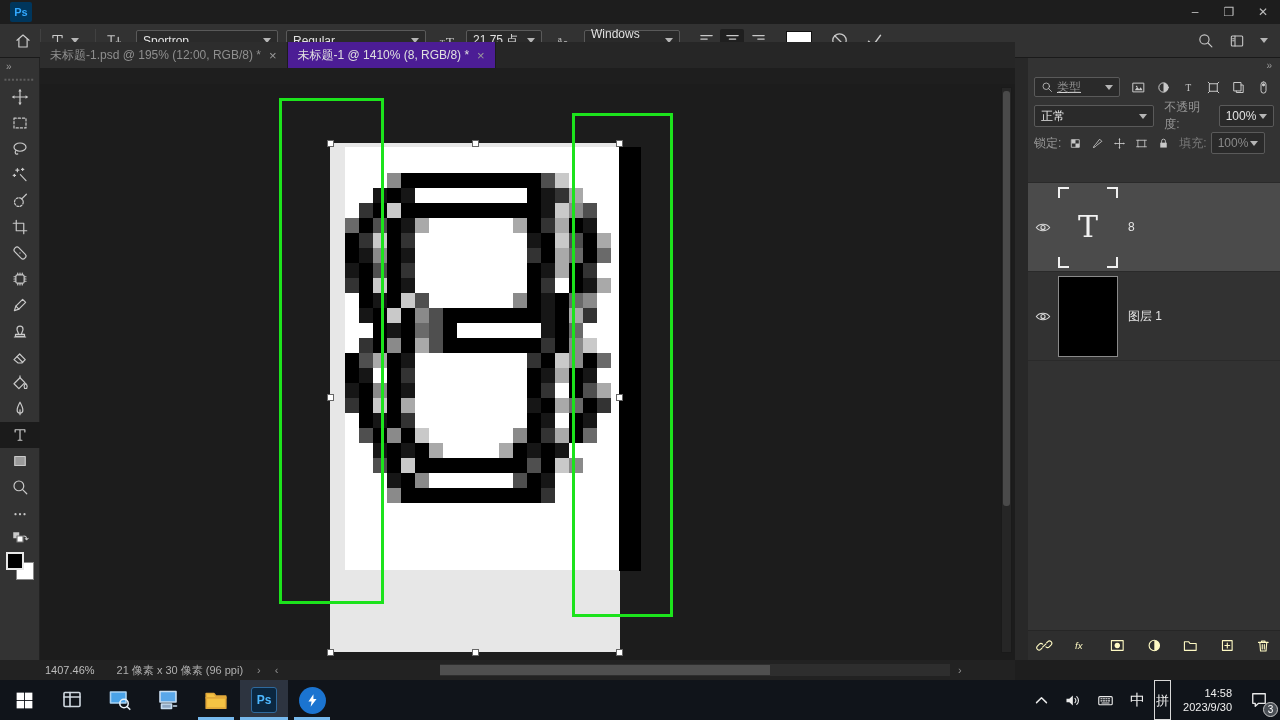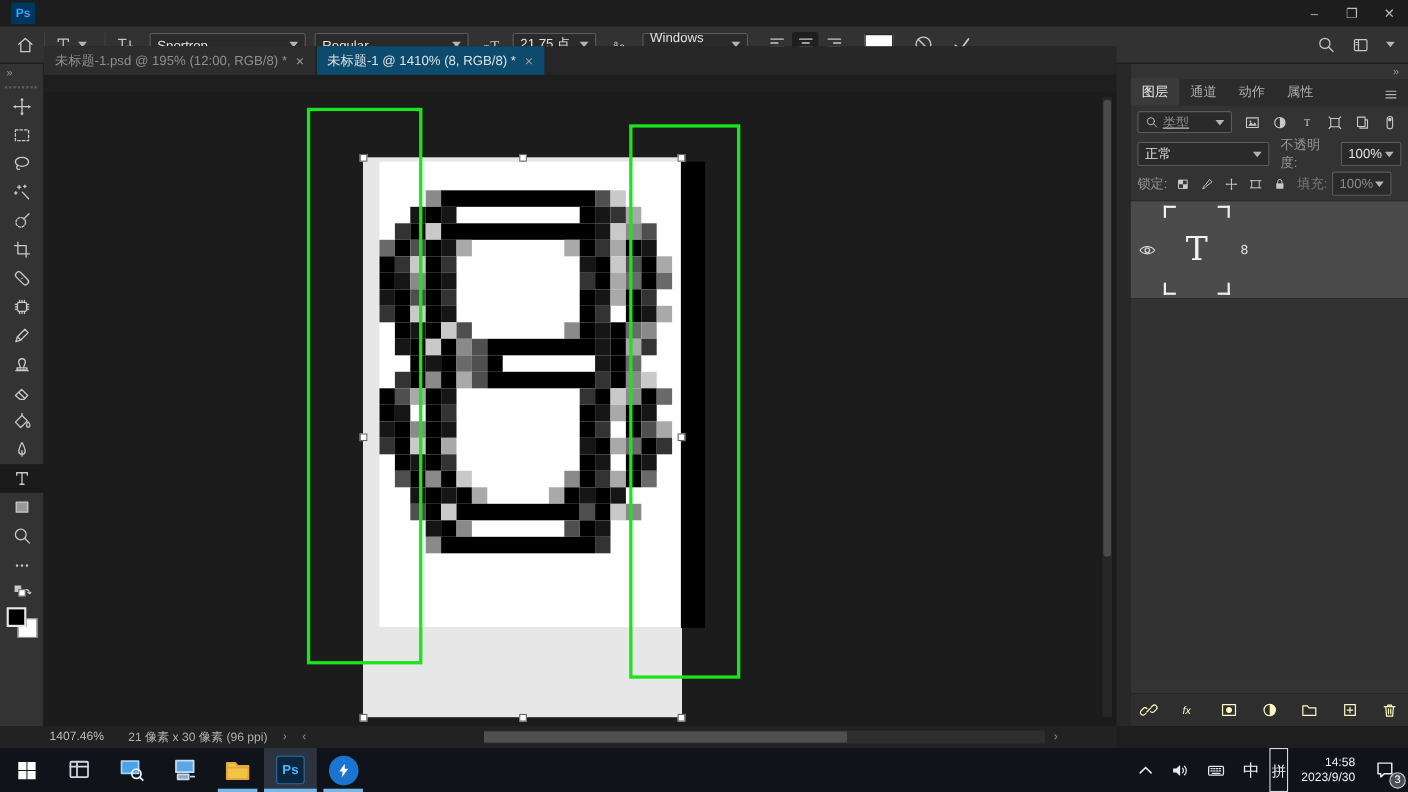--- a/index.html
+++ b/index.html
@@ -40,21 +40,21 @@
   .tool .icon { width:18px; height:18px; }
   .tool.active { background:#1b1b1b; color:#fff; }
   #fgbg { position:absolute; left:6px; top:494px; width:30px; height:30px; }
   #fg-swatch { position:absolute; left:0; top:0; width:18px; height:18px; background:#000; border:2px solid #e8e8e8; z-index:2; }
   #bg-swatch { position:absolute; left:10px; top:10px; width:18px; height:18px; background:#fff; border:1px solid #888; }
 
   
   #tabbar { left:40px; top:42px; width:975px; height:26px; background:#262626; display:flex; align-items:flex-end; }
   .doc-tab { height:26px; display:flex; align-items:center; padding:0 10px; font-size:12px; gap:8px; border-right:1px solid #1c1c1c; }
   .doc-tab.inactive { background:#2d2d2d; color:#8f8f8f; }
-  .doc-tab.active { background:#0c4a6e; color:#e0e0e0; }
+  .doc-tab.active { background:#4c1d95; color:#e0e0e0; }
   .tab-close { font-size:13px; color:#9a9a9a; }
 
   
   #canvasarea { left:40px; top:84px; width:975px; height:576px; background:#1c1c1c; overflow:hidden; }
   #text-bbox { left:290px; top:59px; width:290px; height:509px; background:#e7e7e7; }
   #doc-white { left:305px; top:63px; width:274px; height:423px; background:#ffffff; }
   #black-strip { left:579px; top:63px; width:22px; height:424px; background:#000; }
   #glyph { left:305px; top:89px; width:266px; height:330px; }
   .px { position:absolute; }
   .handle { position:absolute; width:7px; height:7px; background:#fff; border:1px solid #666; }
@@ -663,32 +663,20 @@
     <span style="margin-left:14px;color:#8f8f8f;">‹</span>
     <div id="hscroll">
       <div id="hscroll-thumb"></div>
     </div>
     <span style="position:absolute;left:958px;color:#8f8f8f;">›</span>
   </div>
 
   <div id="panel-gutter" class="abs"></div>
   <div id="rightpanel" class="abs">
     <div id="panel-topbar">»</div>
-    <div id="panel-tabs">
-
-    <span class="panel-tab active">图层</span>
-        <span class="panel-tab">通道</span>
-        <span class="panel-tab">动作</span>
-        <span class="panel-tab">属性</span>
-        <span id="panel-menu" class="icon" style="order:99;height:12px;">
-          <svg viewBox="0 0 24 24" fill="none" stroke="currentColor" stroke-width="2" stroke-linecap="round" stroke-linejoin="round">
-            <path d="M3 6h18 M3 12h18 M3 18h18"></path>
-          </svg>
-        </span>
-      </div>
     <div class="prow" id="filter-row">
       <div class="sel" id="search-type">
         <span class="icon" style="width:12px;height:12px;margin-right:4px;">
             <svg viewBox="0 0 24 24" fill="none" stroke="currentColor" stroke-width="1.6" stroke-linecap="round" stroke-linejoin="round">
               <circle cx="10.5" cy="10.5" r="6.5"></circle>
               <path d="M15.5 15.5 L21 21"></path>
             </svg>
           </span>
         <span style="color:#8e8e8e;">类型</span>
           <span class="chev"></span>
@@ -820,20 +808,32 @@
           </div>
           <div class="layer-thumb thumb-text">
             <span class="corner tl"></span>
             <span class="corner tr"></span>
             <span class="corner bl"></span>
             <span class="corner br"></span>
             <span class="bigT">T</span>
           </div>
           <span class="layer-name">8</span>
         </div>
+        <div class="layer-row">
+          <div class="eye-box">
+            <span class="icon">
+              <svg viewBox="0 0 20 14" fill="none" stroke="currentColor" stroke-width="1.4" stroke-linecap="round" stroke-linejoin="round">
+                <path d="M1.5 7 C5.5 1.5 14.5 1.5 18.5 7 C14.5 12.5 5.5 12.5 1.5 7 Z"></path>
+                <circle cx="10" cy="7" r="2.6"></circle>
+              </svg>
+            </span>
+          </div>
+          <div class="layer-thumb thumb-black"></div>
+          <span class="layer-name">图层 1</span>
+        </div>
       </div>
     <div id="panel-footer">
         <span class="footer-icon icon">
           <svg viewBox="0 0 24 24" fill="none" stroke="currentColor" stroke-width="1.6" stroke-linecap="round" stroke-linejoin="round">
             <path d="M9.5 14.5 L14.5 9.5"></path>
             <path d="M8.5 16 L6.8 17.7 a3.4 3.4 0 0 1-4.8-4.8 L4.8 10 a3.4 3.4 0 0 1 4.8 0"></path>
             <path d="M15.5 8 L17.2 6.3 a3.4 3.4 0 0 1 4.8 4.8 L19.2 14 a3.4 3.4 0 0 1-4.8 0"></path>
           </svg>
         </span>
         <span class="footer-icon icon">

